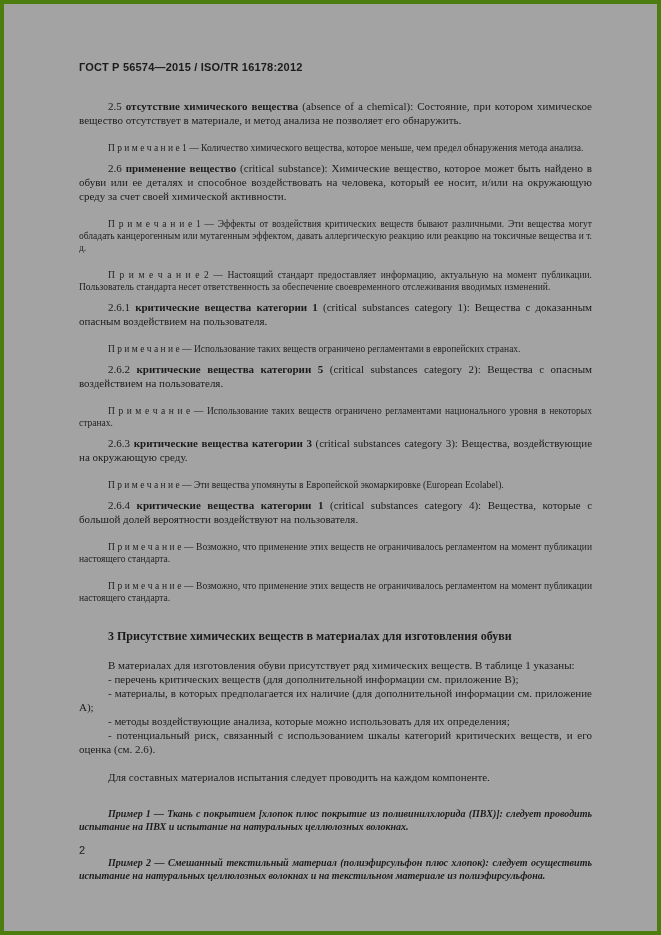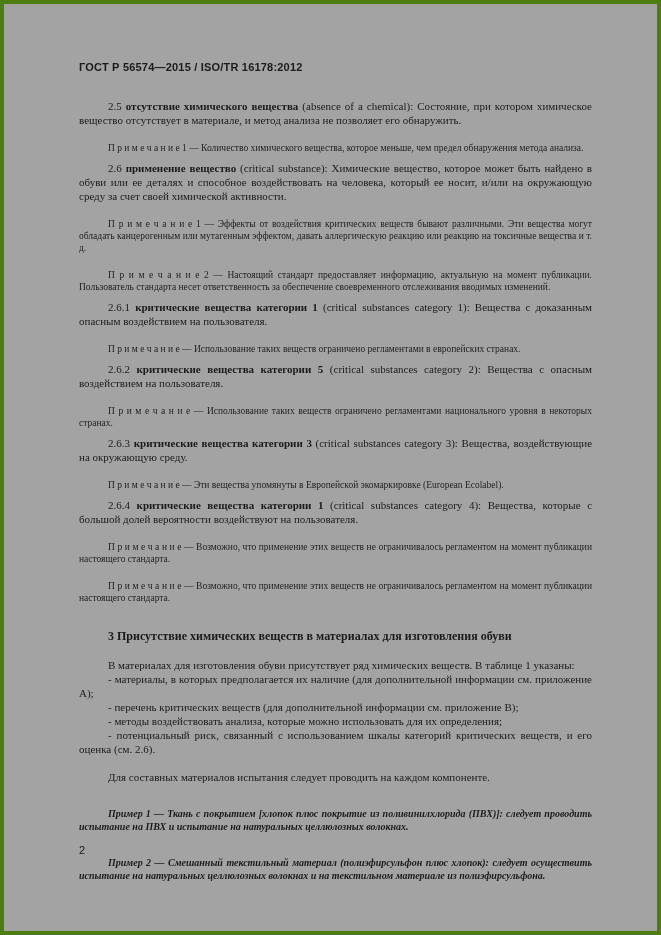--- a/index.html
+++ b/index.html
@@ -89,23 +89,23 @@
       <p class="note"><span>П р и м е ч а н и е — Использование таких веществ ограничено регламентами в европейских странах.</span></p>
       <p class="term"><span>2.6.2 </span><span class="b">критические вещества категории 5</span><span> (critical substances category 2): Вещества с опасным воздействием на пользователя.</span></p>
       <p class="note"><span>П р и м е ч а н и е — Использование таких веществ ограничено регламентами национального уровня в некоторых странах.</span></p>
       <p class="term"><span>2.6.3 </span><span class="b">критические вещества категории 3</span><span> (critical substances category 3): Вещества, воздействующие на окружающую среду.</span></p>
       <p class="note"><span>П р и м е ч а н и е — Эти вещества упомянуты в Европейской экомаркировке (European Ecolabel).</span></p>
       <p class="term"><span>2.6.4 </span><span class="b">критические вещества категории 1</span><span> (critical substances category 4): Вещества, которые с большой долей вероятности воздействуют на пользователя.</span></p>
       <p class="note"><span>П р и м е ч а н и е — Возможно, что применение этих веществ не ограничивалось регламентом на момент публикации настоящего стандарта.</span></p>
       <p class="note"><span>П р и м е ч а н и е — Возможно, что применение этих веществ не ограничивалось регламентом на момент публикации настоящего стандарта.</span></p>
       <p class="heading"><span class="b">3 Присутствие химических веществ в материалах для изготовления обуви</span></p>
       <p class="para"><span>В материалах для изготовления обуви присутствует ряд химических веществ. В таблице 1 указаны:</span></p>
+      <p class="list"><span>- перечень критических веществ (для дополнительной информации см. приложение В);</span></p>
       <p class="list"><span>- материалы, в которых предполагается их наличие (для дополнительной информации см. приложение А);</span></p>
-      <p class="list"><span>- перечень критических веществ (для дополнительной информации см. приложение В);</span></p>
-      <p class="list"><span>- методы воздействовать анализа, которые можно использовать для их определения;</span></p>
+      <p class="list"><span>- методы воздействующие анализа, которые можно использовать для их определения;</span></p>
       <p class="list"><span>- потенциальный риск, связанный с использованием шкалы категорий критических веществ, и его оценка (см. 2.6).</span></p>
       <p class="para"><span>Для составных материалов испытания следует проводить на каждом компоненте.</span></p>
       <p class="example"><span class="b i">Пример 1 — Ткань с покрытием [хлопок плюс покрытие из поливинилхлорида (ПВХ)]: следует проводить испытание на ПВХ и испытание на натуральных целлюлозных волокнах.</span></p>
       <p class="example"><span class="b i">Пример 2 — Смешанный текстильный материал (полиэфирсульфон плюс хлопок): следует осуществить испытание на натуральных целлюлозных волокнах и на текстильном материале из полиэфирсульфона.</span></p>
     </div>
 
   <div class="page-number">2</div>
 </div>
 
 </body></html>

